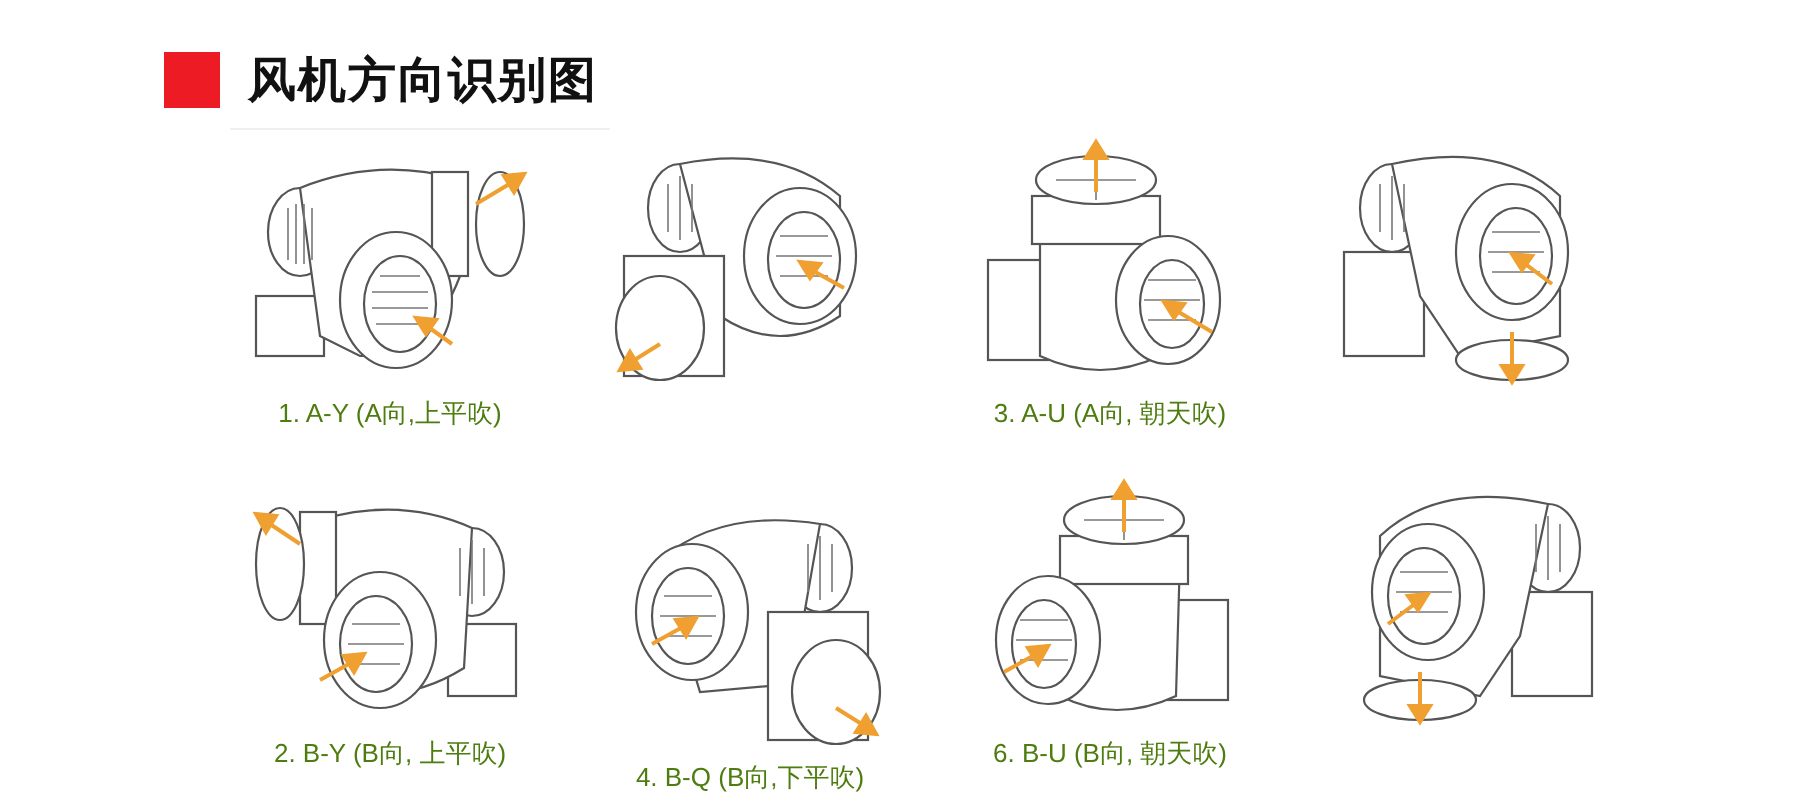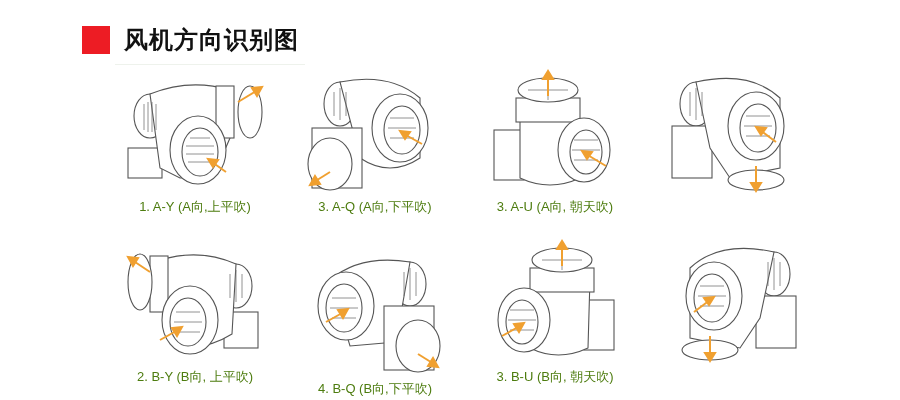--- a/index.html
+++ b/index.html
@@ -73,21 +73,20 @@
           <line x1="88" y1="60" x2="116" y2="60"></line>
           <line x1="90" y1="70" x2="114" y2="70"></line>
       </g>
       <g stroke="#f0a030" stroke-width="2" fill="#f0a030">
         <line x1="104" y1="66" x2="122" y2="76"></line>
           <polygon points="100,63 110,64 105,71"></polygon>
         <line x1="30" y1="104" x2="14" y2="114"></line>
           <polygon points="10,117 20,116 15,108"></polygon>
       </g>
     </svg>
-    <div class="cap">3. A-Q (A向,下平吹)</div>
   </div>
 
   <div class="cell" style="left:360px;top:0">
     <svg viewBox="0 0 150 128">
       <g fill="#fff" stroke="#555" stroke-width="1.1">
         <rect x="14" y="62" width="30" height="50"></rect>
         <path d="M40 40 L96 40 L100 110 Q70 124 40 110 Z"></path>
         <rect x="36" y="30" width="64" height="24"></rect>
         <ellipse cx="68" cy="22" rx="30" ry="12"></ellipse>
         <ellipse cx="104" cy="82" rx="26" ry="32"></ellipse>
@@ -211,21 +210,21 @@
         <line x1="62" y1="22" x2="102" y2="22"></line>
           <line x1="82" y1="12" x2="82" y2="32"></line>
       </g>
       <g stroke="#f0a030" stroke-width="2" fill="#f0a030">
         <line x1="82" y1="28" x2="82" y2="8"></line>
           <polygon points="82,3 77,11 87,11"></polygon>
         <line x1="22" y1="98" x2="40" y2="88"></line>
           <polygon points="44,85 34,86 39,94"></polygon>
       </g>
     </svg>
-    <div class="cap">3. B-U (B向, 朝天吹)</div>
+    <div class="cap">6. B-U (B向, 朝天吹)</div>
   </div>
 
   <div class="cell" style="left:540px;top:170px">
     <svg viewBox="0 0 150 128">
       <g fill="#fff" stroke="#555" stroke-width="1.1">
         <ellipse cx="114" cy="36" rx="16" ry="22"></ellipse>
         <rect x="96" y="58" width="40" height="52"></rect>
         <path d="M30 30 Q60 2 114 14 L100 80 L80 110 L30 100 Z"></path>
         <ellipse cx="54" cy="58" rx="28" ry="34"></ellipse>
         <ellipse cx="52" cy="60" rx="18" ry="24"></ellipse>

